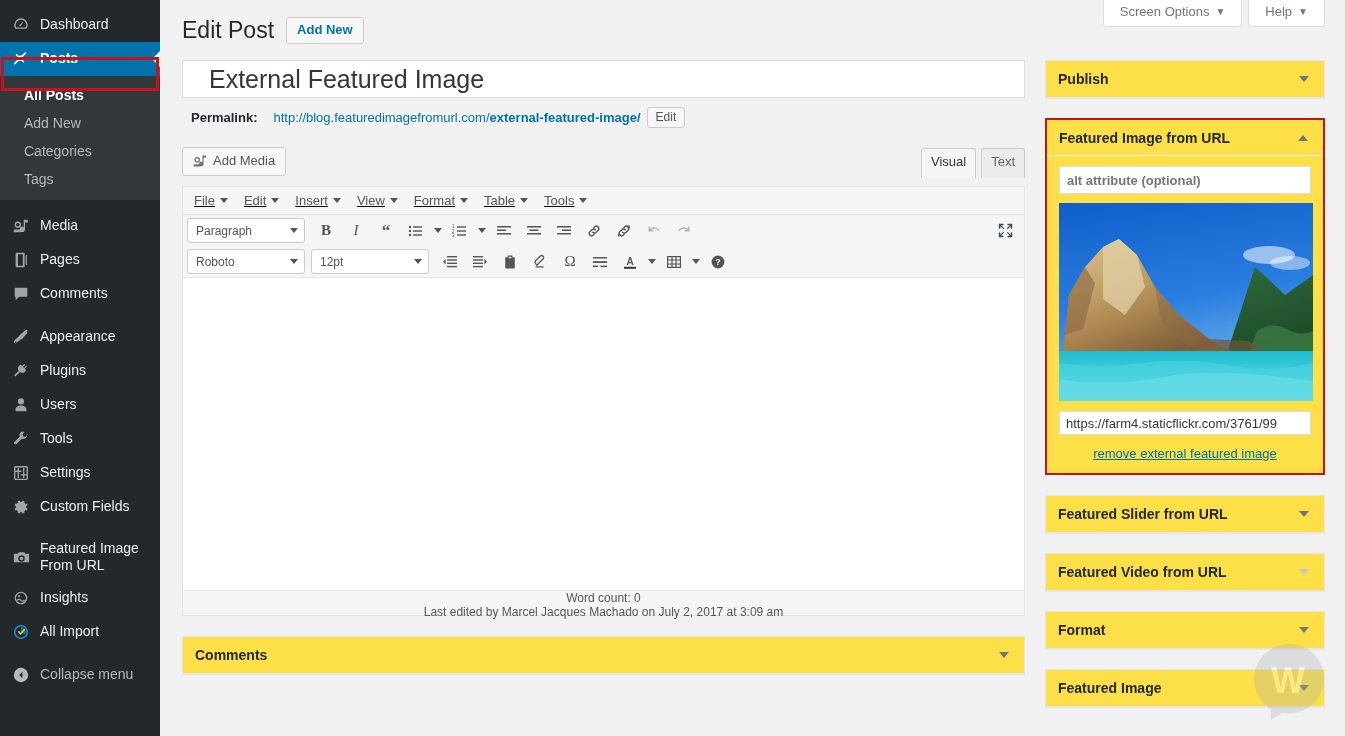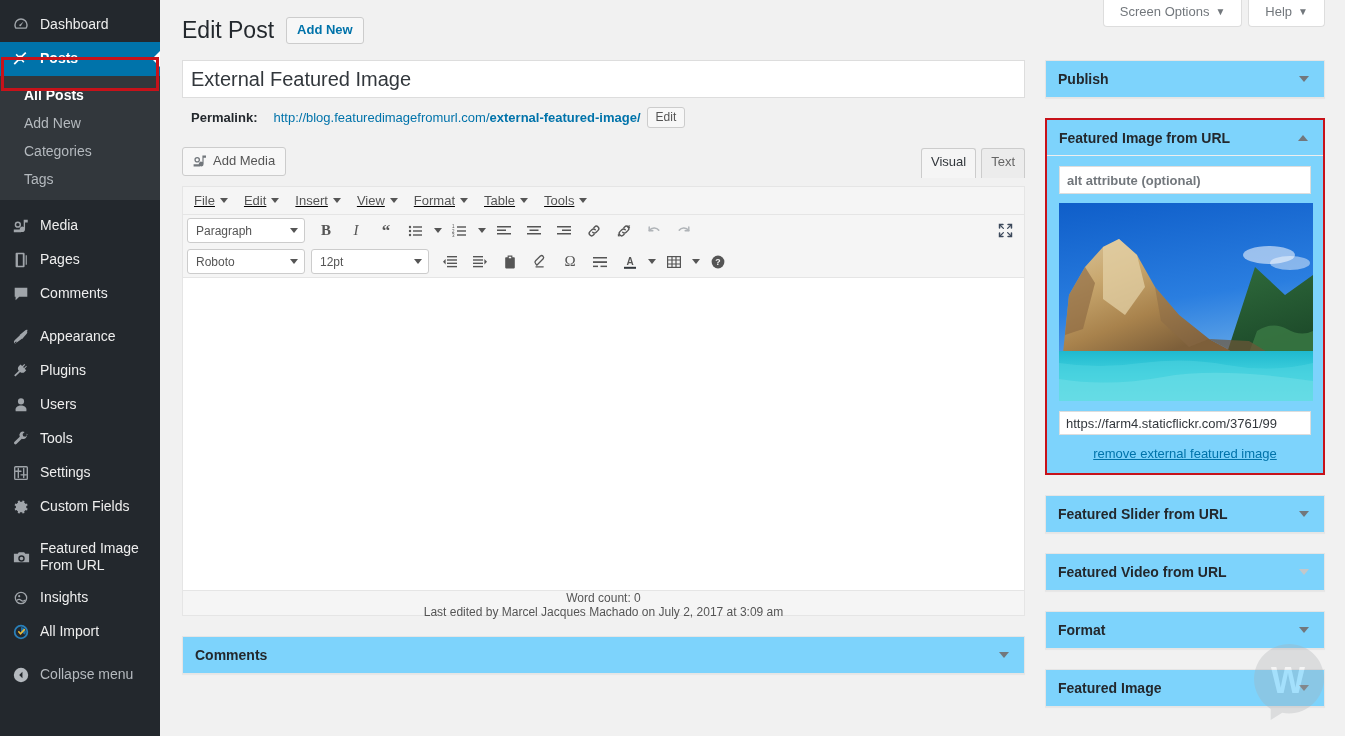--- a/index.html
+++ b/index.html
@@ -145,22 +145,22 @@
   #postbox-container-1 {
     position: absolute; left: 885px; top: 60px;
     width: 280px;
   }
 
   
   #titlediv input {
     display: block;
     width: 843px;
     height: 38px;
-    padding: 3px 8px;
-    font-size: 20px;
+    padding: 3px 26px;
+    font-size: 25px;
     font-weight: 400;
     line-height: 30px;
     color: #32373c;
     background: #fff;
     border: 1px solid #ddd;
     outline: none;
     font-family: "Liberation Sans", sans-serif;
   }
 
   #edit-slug-box {
@@ -348,21 +348,21 @@
     display: flex; align-items: center;
     justify-content: space-between;
     padding: 0 12px;
     font-size: 12px;
     color: #555;
     flex-direction: column;
   }
 
   
   .postbox {
-    background: #7dd3fc;
+    background: #fde047;
     border: 1px solid #e5e5e5;
     box-shadow: 0 1px 1px rgba(0,0,0,.04);
     margin-bottom: 20px;
     position: relative;
   }
   .postbox > .hndle {
     display: flex; align-items: center;
     justify-content: space-between;
     padding: 0 12px;
     height: 36px;

